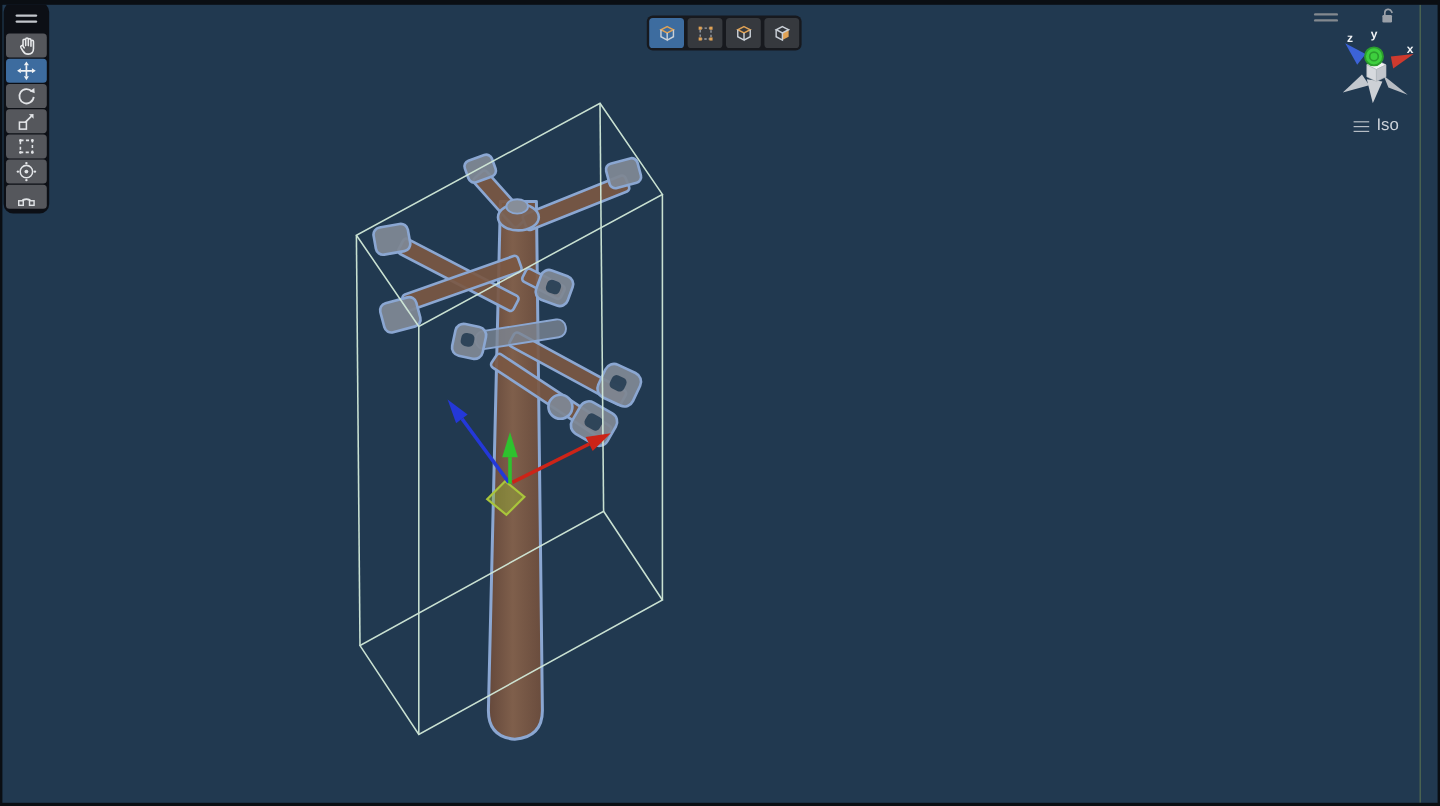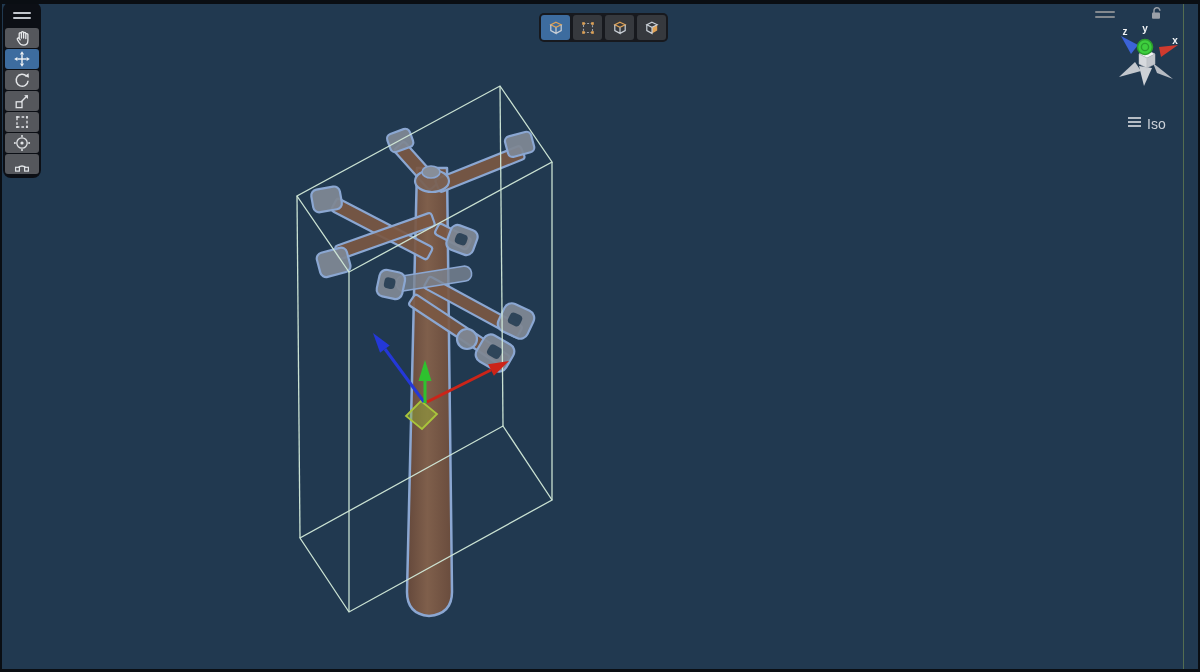--- a/index.html
+++ b/index.html
@@ -41,21 +41,21 @@
   }
   .mode-btn.selected{background:#3d6c9f;}
 
   
   .grip-right{position:absolute;left:1093px;top:7px;width:22px;display:flex;flex-direction:column;gap:3px;cursor:grab;z-index:5;}
   .grip-right i{display:block;width:20px;height:2px;background:#83898f;border-radius:1px;}
   .lock{position:absolute;left:1147px;top:1px;z-index:6;cursor:pointer;}
   .orient-gizmo{position:absolute;left:1106px;top:16px;z-index:5;cursor:pointer;}
   .orient-gizmo text{font-family:"Liberation Sans",sans-serif;font-size:10px;font-weight:bold;fill:#f2f4f6;}
   .iso-row{
-    position:absolute;left:1126px;top:113px;display:flex;align-items:flex-start;gap:6px;
+    position:absolute;left:1126px;top:92px;display:flex;align-items:flex-end;gap:6px;
     z-index:5;cursor:pointer;
   }
   .iso-row .burger{display:flex;flex-direction:column;gap:2.5px;}
   .iso-row .burger i{display:block;width:13px;height:1.5px;background:#b6bdc5;}
   .iso-label{color:#ccd2d9;font-size:14px;line-height:14px;}
 </style>
 </head>
 <body>
 
 <div class="viewport">

